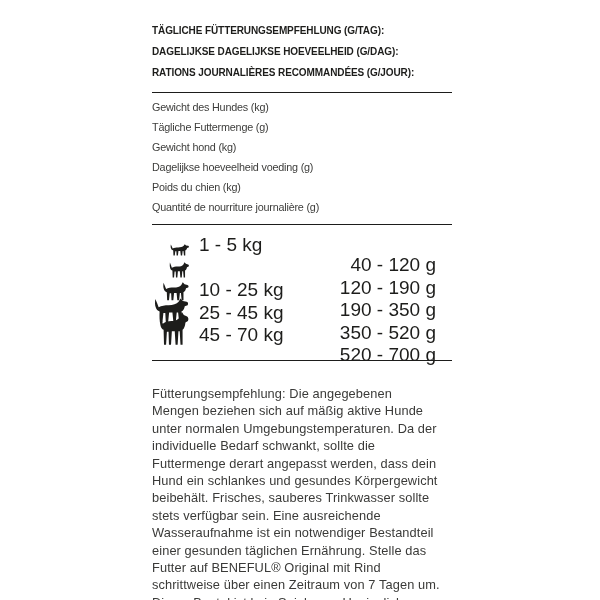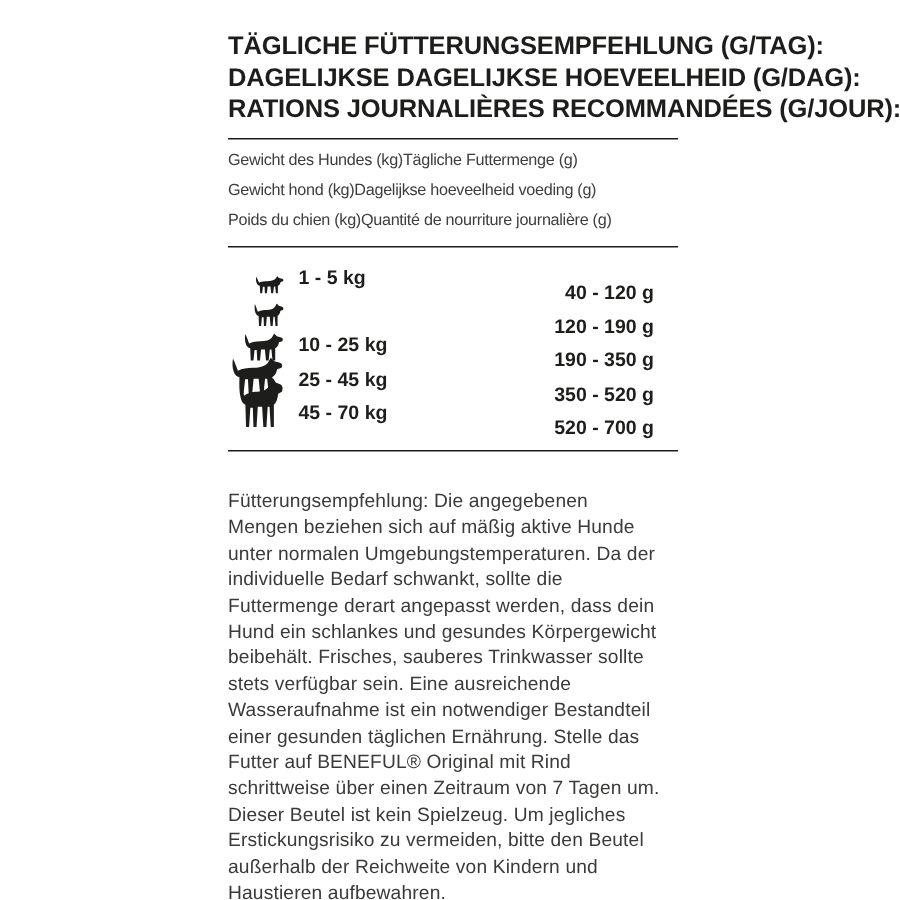--- a/index.html
+++ b/index.html
@@ -17,56 +17,58 @@
   }
   .content {
     position: absolute;
     left: 152px;
     top: 0;
     width: 300px;
   }
   
   .headings { margin-top: 20px; }
   .heading-line {
-    font-size: 17px;
+    font-size: 10px;
     font-weight: 700;
     line-height: 21px;
     letter-spacing: -0.1px;
     color: #1d1d1b;
     white-space: nowrap;
   }
   
   .rule {
     height: 0;
     border-top: 1.6px solid #1d1d1b;
   }
   .rule-top { margin-top: 9px; }
   
   .thead { padding: 4px 0 7px 0; }
   .thead-row {
     display: flex;
+    justify-content: space-between;
     align-items: baseline;
     line-height: 20px;
     font-size: 10.8px;
     letter-spacing: -0.2px;
     color: #3d3d3b;
     white-space: nowrap;
+    flex-direction: column;
   }
   .thead-right {
     text-align: right;
   }
   
   .tbody { padding: 9px 0 13px 0; }
   .trow {
     display: flex;
-    align-items: center;
+    align-items: flex-start;
     height: 22.6px;
     color: #1d1d1b;
-    font-size: 13px;
-    font-weight: 700;
+    font-size: 19px;
+    font-weight: 400;
   }
   .icon-cell {
     width: 38px;
     height: 100%;
     display: flex;
     justify-content: flex-end;
     align-items: flex-end;
     margin-right: 9px;
     flex: none;
   }

